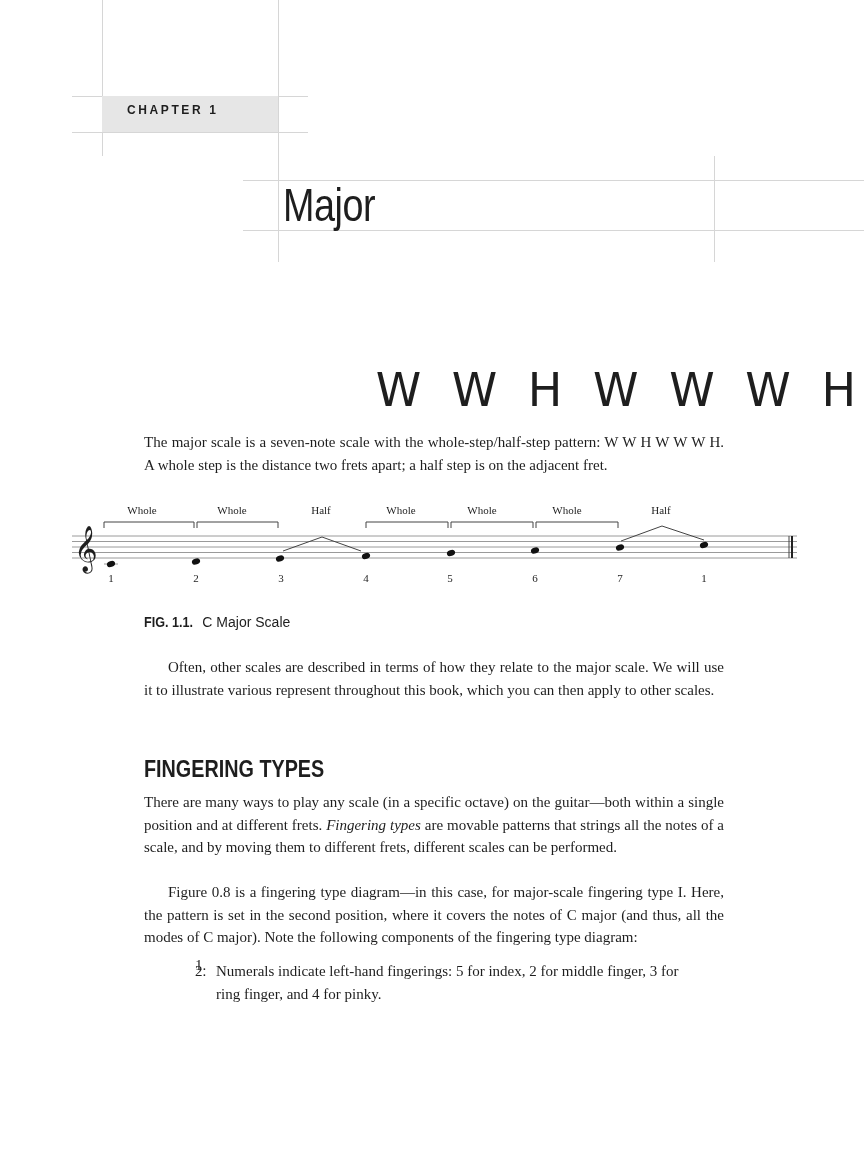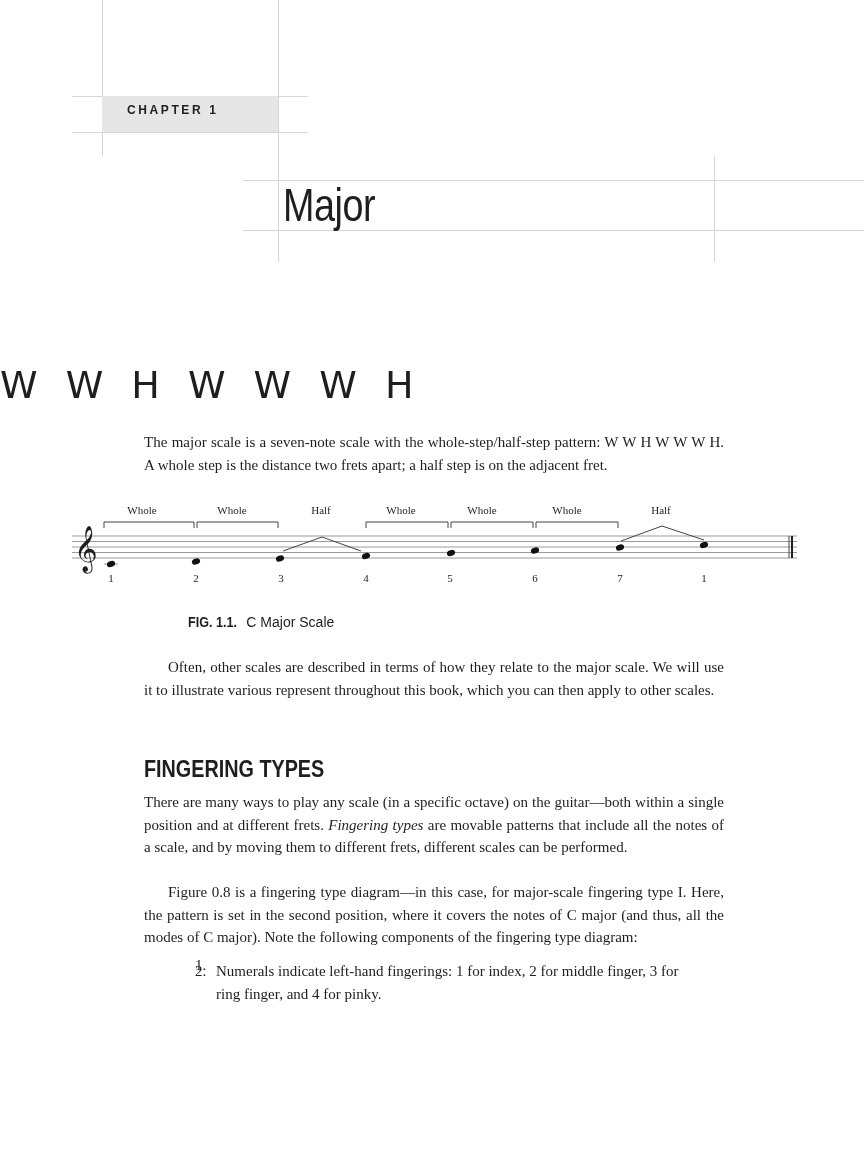--- a/index.html
+++ b/index.html
@@ -3,25 +3,25 @@
 <meta charset="utf-8">
 <style>
   html, body { margin:0; padding:0; background:#ffffff; }
   body { width:864px; height:1152px; position:relative; overflow:hidden; color:#1e1e1e; }
   .abs { position:absolute; }
   .gline-v { position:absolute; width:1px; background:#d6d6d6; }
   .gline-h { position:absolute; height:1px; background:#d6d6d6; }
   .chapter-box { position:absolute; left:102px; top:96px; width:176px; height:36px; background:#e6e6e6; }
   .chapter-label { position:absolute; left:127px; top:103px; font-family:"Liberation Sans", sans-serif; font-weight:bold; font-size:12px; letter-spacing:2.6px; color:#1e1e1e; }
   .chapter-title { position:absolute; left:283px; top:178px; font-family:"Liberation Sans", sans-serif; font-size:46px; transform:scaleX(0.82); transform-origin:left top; color:#1e1e1e; letter-spacing:-0.5px; }
-  .pattern { position:absolute; left:0; width:864px; top:363px; text-align:left; font-family:"DejaVu Sans", sans-serif; font-size:38px; letter-spacing:8px; color:#1e1e1e; }
+  .pattern { position:absolute; left:0; width:864px; top:363px; text-align:right; font-family:"DejaVu Sans", sans-serif; font-size:46px; letter-spacing:8px; color:#1e1e1e; }
   .body-text { font-family:"Liberation Serif", serif; font-size:15px; line-height:22.5px; color:#1e1e1e; }
   .para { position:absolute; left:144px; width:580px; text-align:justify; }
   .indent { text-indent:24px; }
-  .fig-cap { position:absolute; left:144px; top:614px; font-family:"Liberation Sans", sans-serif; font-size:14px; color:#1e1e1e;margin-left:44px; }
+  .fig-cap { position:absolute; left:144px; top:614px; font-family:"Liberation Sans", sans-serif; font-size:14px; color:#1e1e1e; }
   .fig-cap b { font-weight:bold; transform:scaleX(0.9); display:inline-block; transform-origin:left; }
   .section-h { position:absolute; left:144px; top:756px; font-family:"Liberation Sans", sans-serif; font-weight:bold; font-size:23px; transform:scaleX(0.86); transform-origin:left top; color:#1e1e1e; }
   .list { position:absolute; left:195px; width:500px; }
   .li { position:relative; padding-left:21px; margin-bottom:6px; }
   .li .num { position:absolute; left:0; top:0; }
   svg text { font-family:"Liberation Serif", serif; }
 </style>
 </head>
 <body>
 
@@ -104,26 +104,26 @@
 
 <div class="fig-cap">
   <b>FIG. 1.1.</b><span> C Major Scale</span>
 </div>
 
 <div class="para body-text indent" style="top:656px;">Often, other scales are described in terms of how they relate to the major scale. We will use it to illustrate various represent throughout this book, which you can then apply to other scales.</div>
 
 <div class="section-h">FINGERING TYPES</div>
 
 <div class="para body-text" style="top:791px;">
-  <span>There are many ways to play any scale (in a specific octave) on the guitar—both within a single position and at different frets. </span><em>Fingering types</em><span> are movable patterns that include all the notes of a scale, and by moving them to different frets, different scales can be performed.</span>
+  <span>There are many ways to play any scale (in a specific octave) on the guitar—both within a single position and at different frets. </span><em>Fingering types</em><span> are movable patterns that strings all the notes of a scale, and by moving them to different frets, different scales can be performed.</span>
 </div>
 
 <div class="para body-text indent" style="top:881px;">Figure 0.8 is a fingering type diagram—in this case, for major-scale fingering type I. Here, the pattern is set in the second position, where it covers the notes of C major (and thus, all the modes of C major). Note the following components of the fingering type diagram:</div>
 
 <div class="list body-text" style="top:954px;">
   <div class="li">
     <span class="num">1.</span>
   </div>
   <div class="li">
     <span class="num">2.</span>
-    <span>Numerals indicate left-hand fingerings: 1 for index, 2 for middle finger, 3 for ring finger, and 4 for pinky.</span>
+    <span>Numerals indicate left-hand fingerings: 5 for index, 2 for middle finger, 3 for ring finger, and 4 for pinky.</span>
   </div>
 </div>
 
 </body></html>

